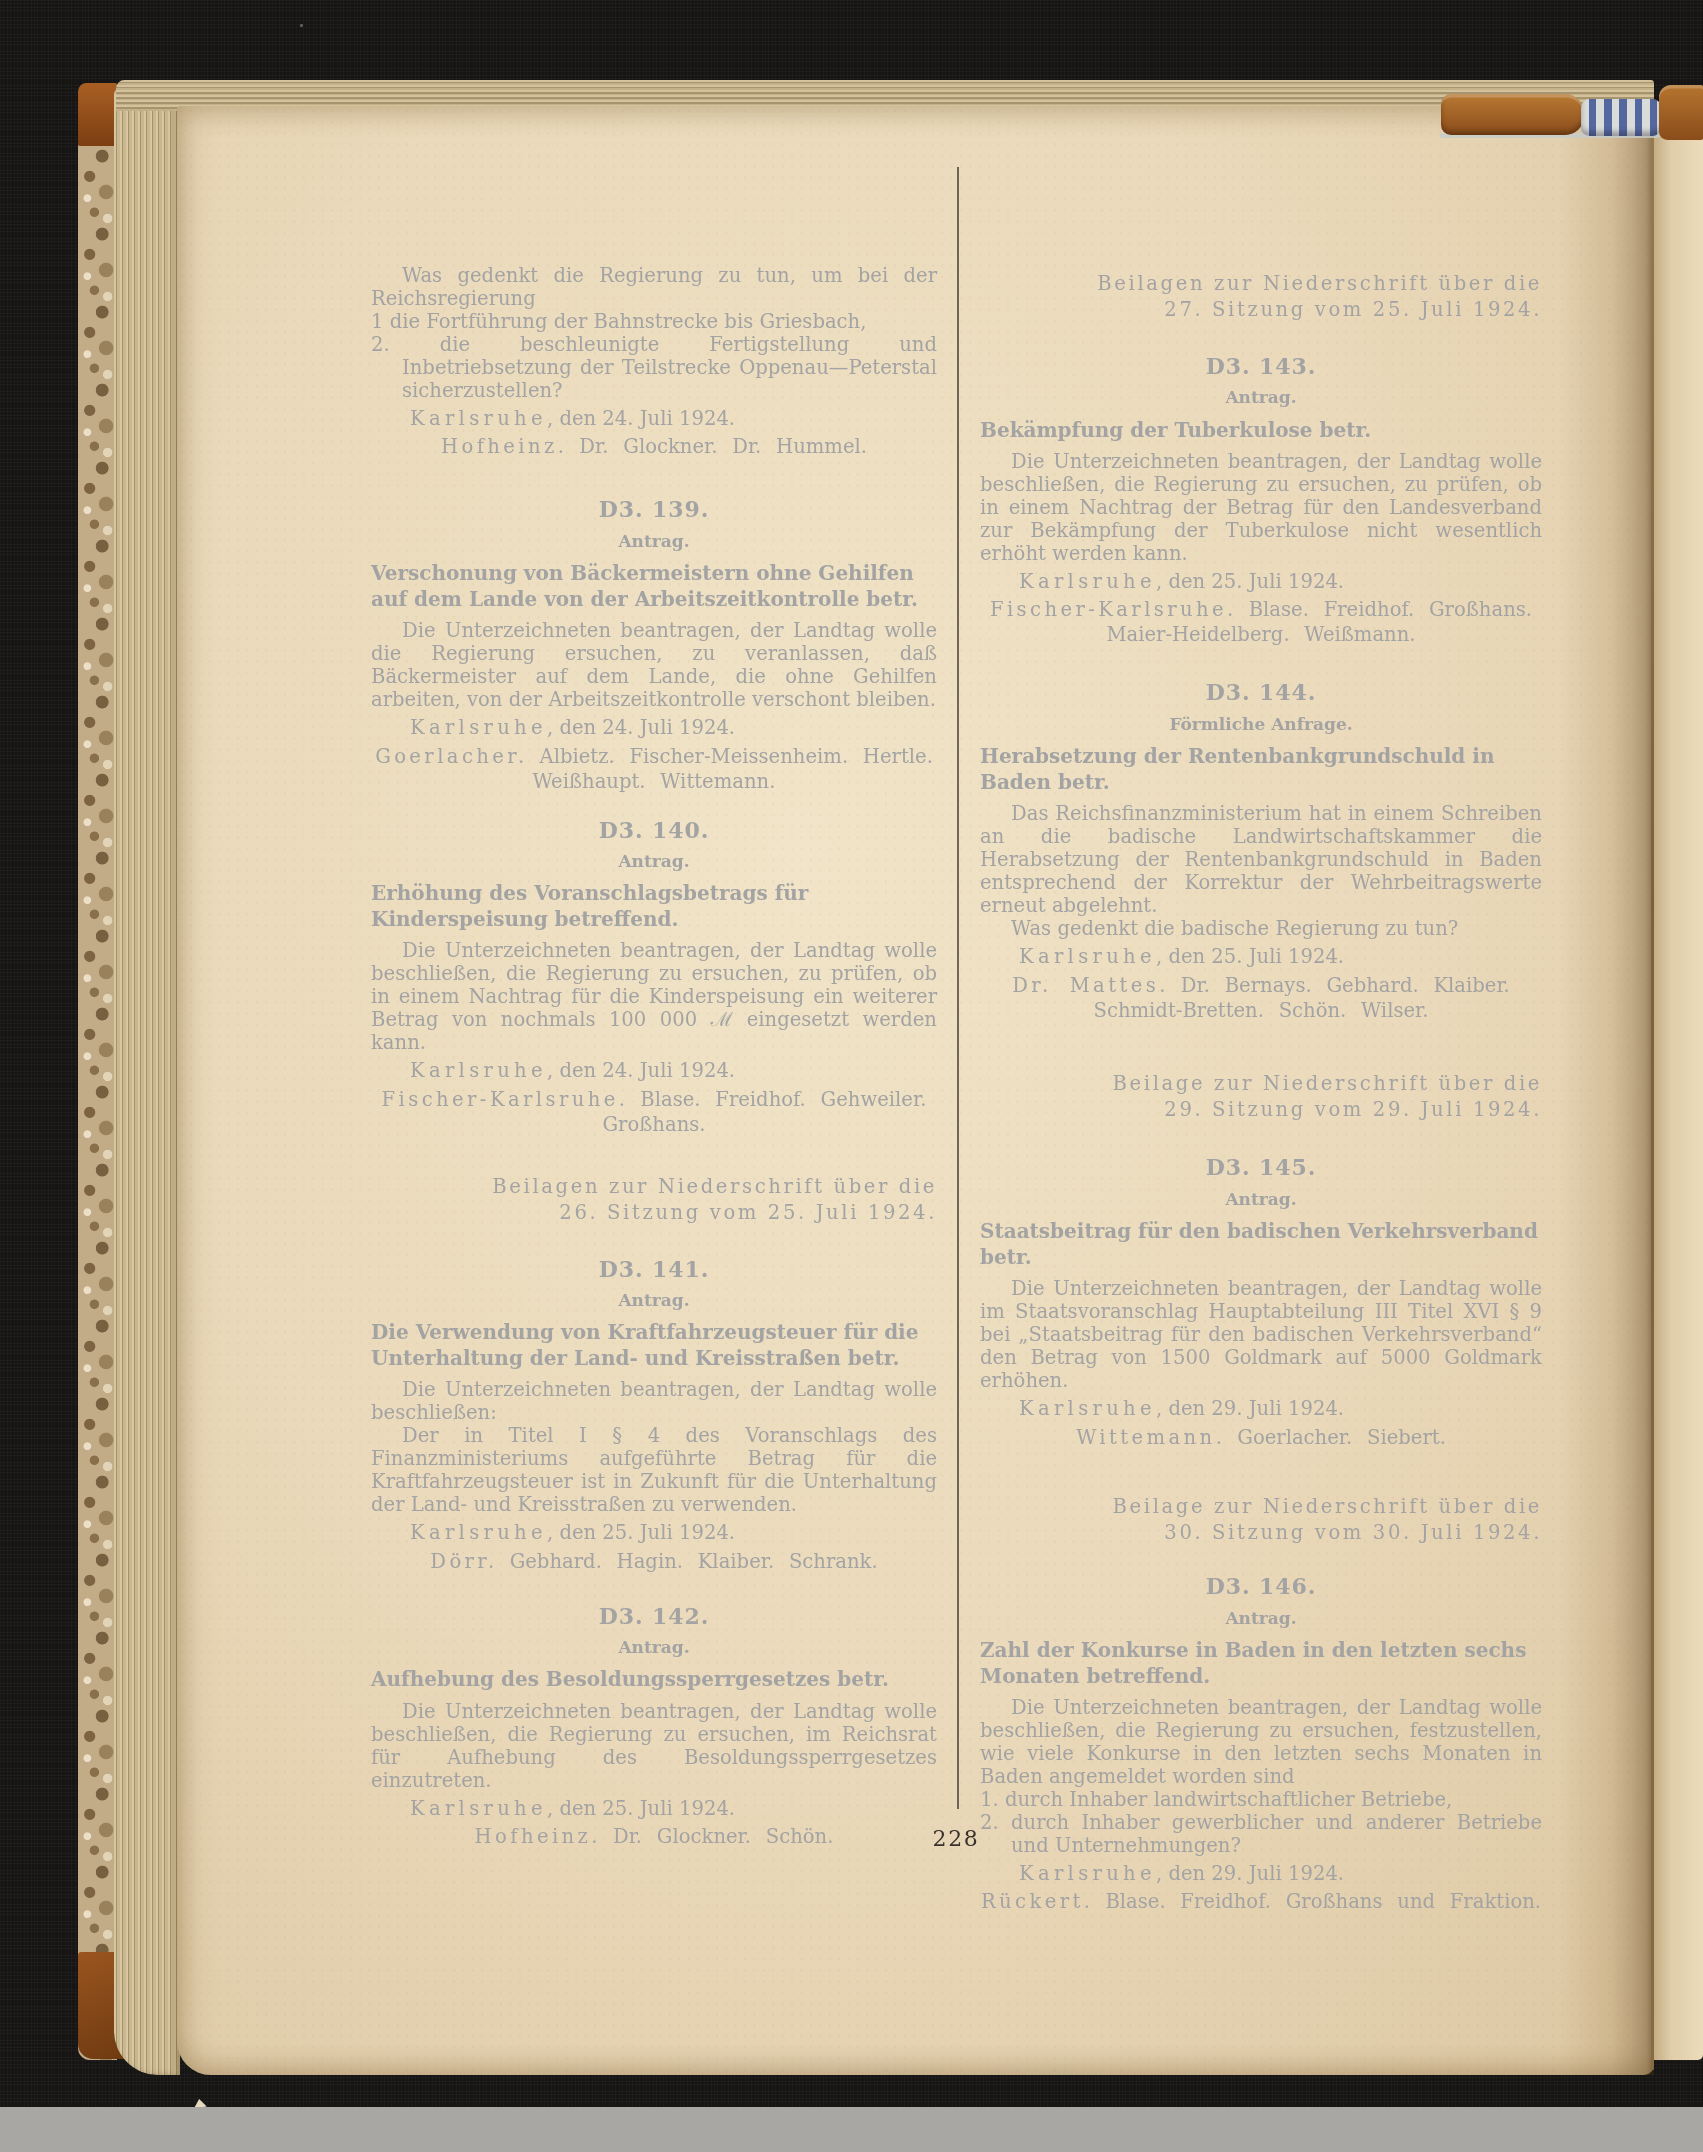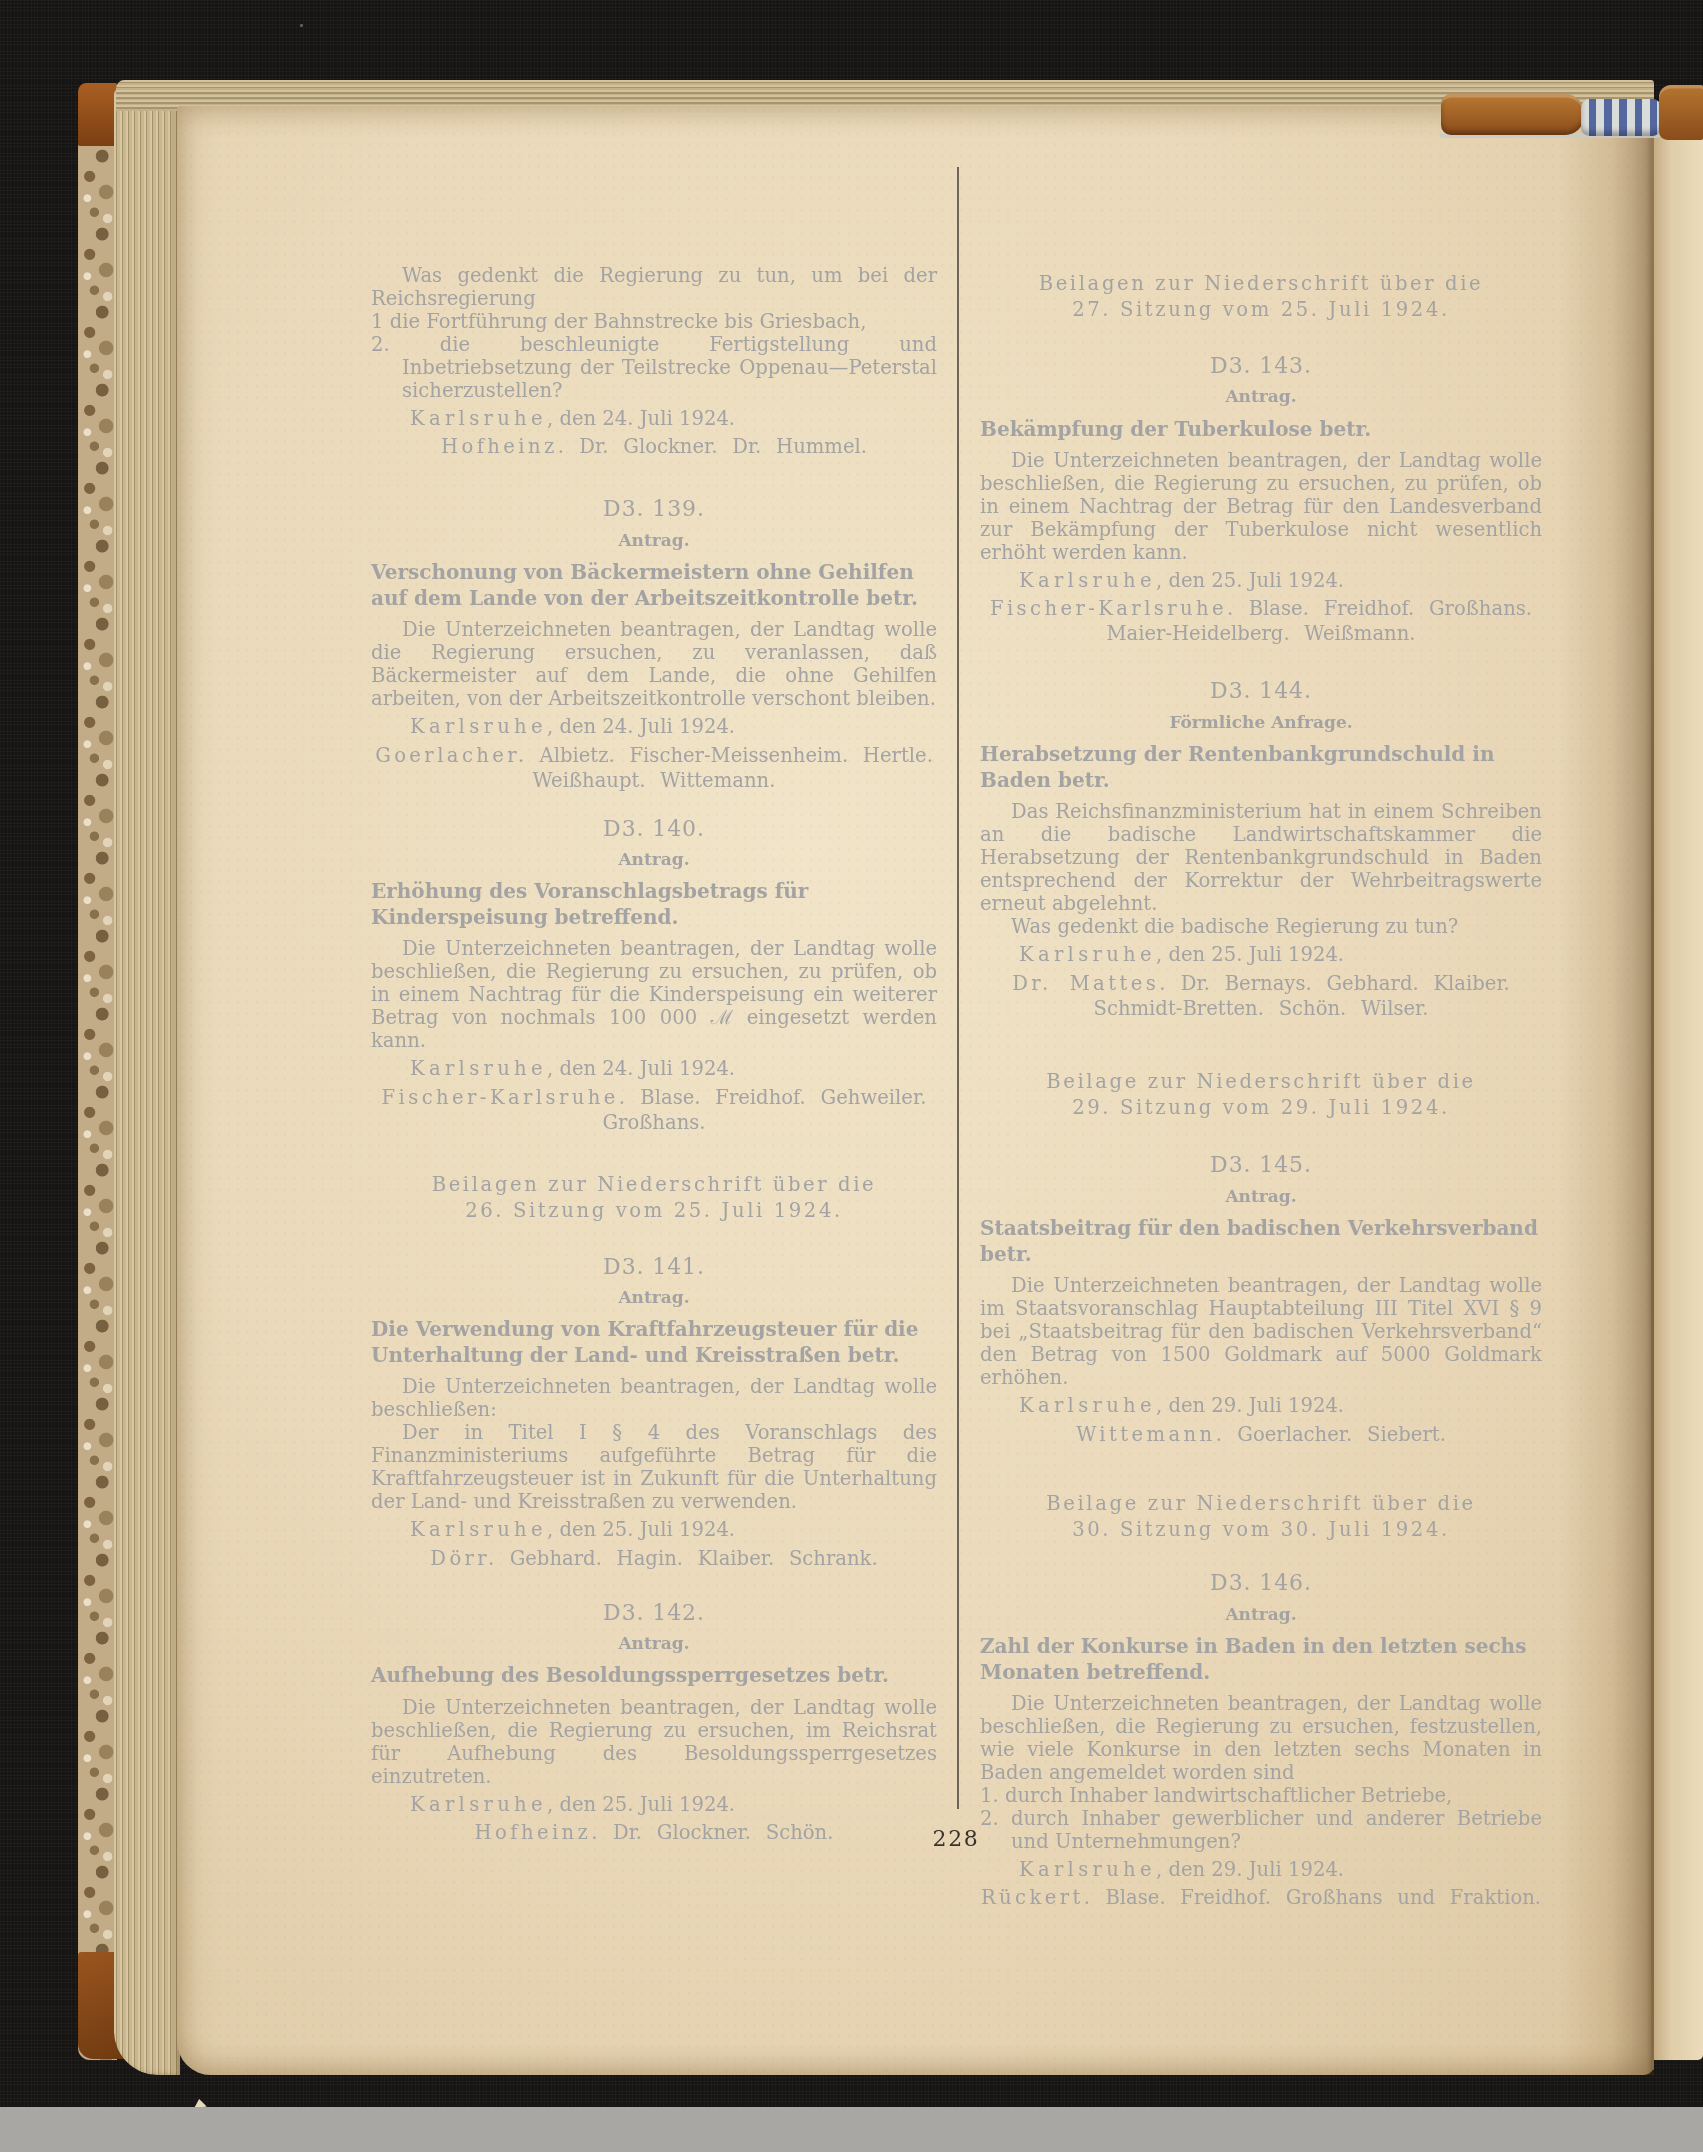--- a/index.html
+++ b/index.html
@@ -62,28 +62,28 @@
   .frag2{position:absolute;left:194px;top:2099px;width:12.8px;height:9.4px;background:#e5d9bf;
     clip-path:polygon(0 100%, 40% 0, 100% 80%);}
 
   
   .divider{position:absolute;left:957px;top:167px;width:1.7px;height:1642px;background:#453e34;opacity:.75;}
   .col{position:absolute;font-family:"DejaVu Serif", serif;color:#a3a3a3;font-size:19.6px;}
   #col-left{left:371px;top:264px;width:566px;}
   #col-right{left:980px;top:271px;width:562px;}
   .body{margin:0;line-height:23px;text-align:justify;text-indent:31px;}
   .hang{margin:0;line-height:23px;padding-left:31px;text-indent:-31px;text-align:justify;}
-  .sec-id{font-size:22px;font-weight:400;text-align:center;margin:0 0 8.5px;letter-spacing:0.9px;}
+  .sec-id{font-size:22px;font-weight:700;text-align:center;margin:0 0 8.5px;letter-spacing:0.9px;}
   .sec-kind{font-size:17px;font-weight:700;text-align:center;margin:0 0 10.2px;}
   .sec-title{font-size:20px;font-weight:700;text-align:left;margin:0 0 6.8px;line-height:25.6px;}
   .date{margin:5.1px 0 0;padding-left:39px;line-height:24px;text-indent:0;}
   .place{letter-spacing:4.3px;}
   .sigs{margin:3.4px 0 0;text-align:center;line-height:25px;word-spacing:8.5px;text-indent:0;}
   .sig-lead{letter-spacing:3.4px;margin-right:12px;}
-  .note{text-align:center;letter-spacing:2.6px;line-height:26.4px;font-size:19.6px;}
+  .note{text-align:right;letter-spacing:2.6px;line-height:26.4px;font-size:19.6px;}
   .pageno{position:absolute;left:371px;top:1826px;width:1170px;text-align:center;
     font-family:"DejaVu Serif", serif;font-size:22px;color:#3a332b;letter-spacing:1.7px;}
 
   
   .footer{position:absolute;left:0;top:2107px;width:1704px;height:46px;background:#a8a7a4;}
 </style>
 </head>
 <body>
 
 <div id="stage">

